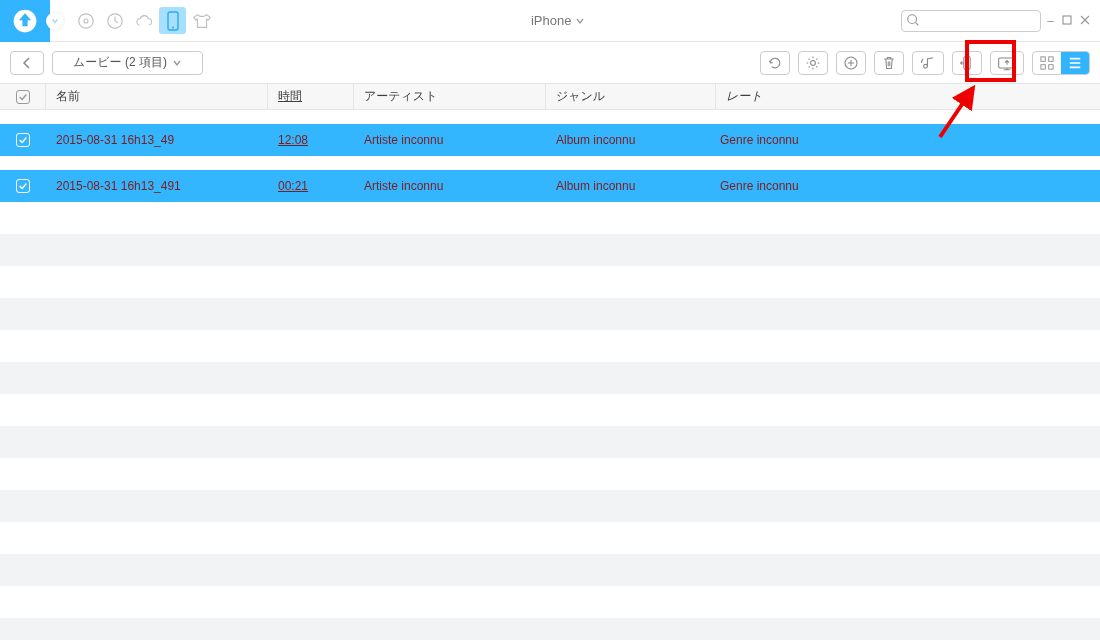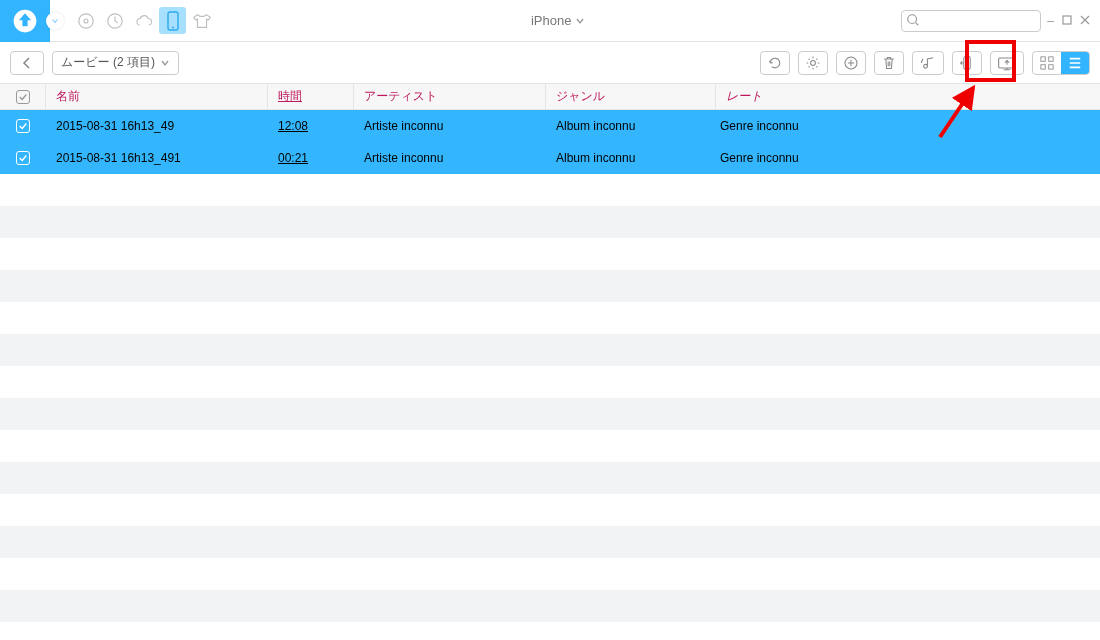--- a/index.html
+++ b/index.html
@@ -18,48 +18,48 @@
   .search-wrap{margin-right:6px;position:relative;}
   .search-wrap input{width:140px;height:22px;border:1px solid #ccc;border-radius:4px;padding:0 6px 0 22px;font-size:12px;color:#333;outline:none;}
   .search-wrap .sicon{position:absolute;left:5px;top:3px;color:#999;}
   .win-controls{display:flex;align-items:center;gap:8px;margin-right:10px;color:#9a9a9a;}
   .win-controls span{font-size:12px;line-height:1;}
   .wc-min{font-size:16px;}
 
   
   .toolbar{display:flex;align-items:center;height:42px;border-bottom:1px solid #e5e5e5;padding:0 10px;}
   .back-btn{width:34px;height:24px;border:1px solid #ccc;border-radius:4px;display:flex;align-items:center;justify-content:center;color:#888;margin-right:8px;}
-  .crumb{display:inline-flex;align-items:center;height:24px;border:1px solid #ccc;border-radius:4px;padding:0 8px;color:#555;font-size:12px;}
+  .crumb{display:inline-flex;align-items:center;height:24px;border:1px solid #ccc;border-radius:4px;padding:0 20px;color:#555;font-size:12px;}
   .crumb .cd{margin-left:5px;color:#888;}
   .tool-right{margin-left:auto;display:flex;align-items:center;gap:8px;}
   .tbtn{height:24px;min-width:30px;padding:0 6px;border:1px solid #ccc;border-radius:4px;display:flex;align-items:center;justify-content:center;color:#888;background:#fff;}
   .tbtn svg{display:block;}
   .view-seg{display:flex;border:1px solid #ccc;border-radius:4px;overflow:hidden;height:24px;}
   .view-seg .seg{width:28px;display:flex;align-items:center;justify-content:center;color:#888;}
   .view-seg .seg.active{background:#32b4ff;color:#fff;}
   .highlight-box{position:absolute;border:4px solid #ef0000;pointer-events:none;}
   .arrow-annot{position:absolute;pointer-events:none;}
 
   
-  .thead{display:flex;align-items:center;height:26px;background:#f7f7f7;border-bottom:1px solid #e5e5e5;color:#be185d;font-size:12px;}
+  .thead{display:flex;align-items:center;height:26px;background:#f7f7f7;border-bottom:1px solid #e5e5e5;color:#404040;font-size:12px;}
   .col{padding:0 10px;border-right:1px solid #e5e5e5;height:100%;display:flex;align-items:center;overflow:hidden;white-space:nowrap;}
   .col:first-child{justify-content:center;}
   .c-check{width:46px;}
   .c-name{width:222px;}
   .c-time{width:86px;text-decoration:underline;}
   .c-artist{width:192px;}
   .c-album{width:164px;}
   .c-size{width:114px;}
   .c-genre{width:170px;border-right:1px solid #e5e5e5;}
   .c-rate{flex:1;border-right:none;font-style:italic;}
 
   
   .rows{}
   .row{display:flex;align-items:center;height:32px;font-size:12px;}
-  .row.sel{background:#34b6ff;color:#000000;}
+  .row.sel{background:#34b6ff;color:#7f1d1d;margin-top:14px;}
   .row .col{border-right:none;}
   .chk{width:14px;height:14px;border:1.5px solid currentColor;border-radius:3px;display:flex;align-items:center;justify-content:center;}
   .chk svg{width:10px;height:10px;}
   .thead .chk{color:#999;}
   .row.sel .chk{color:#fff;}
   .stripes .stripe{height:32px;}
   .stripes .stripe.alt{background:#f2f3f4;}
 
   .cd{display:inline-block;}
   .cd svg{width:10px;height:10px;display:block;}

